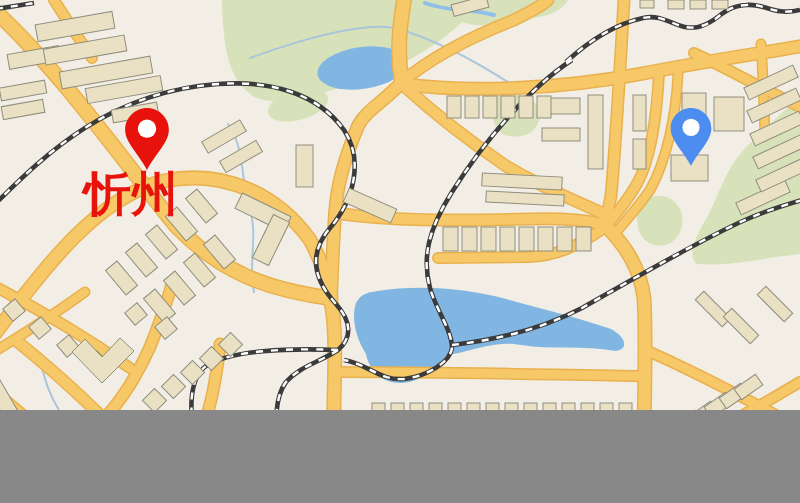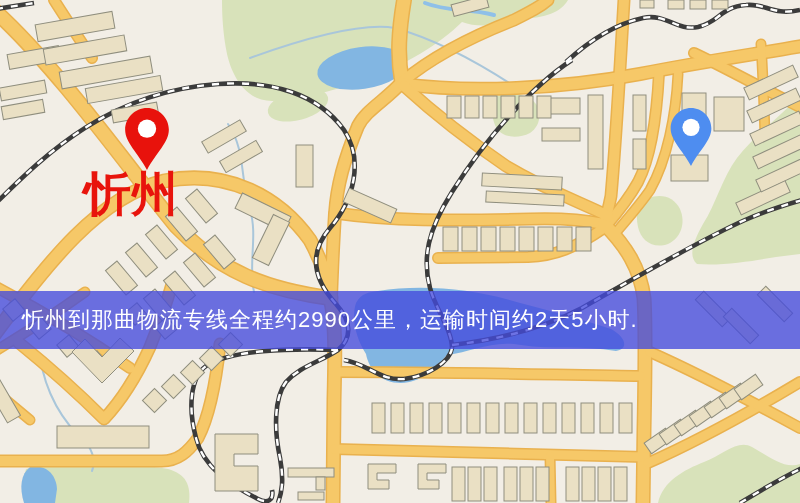--- a/index.html
+++ b/index.html
@@ -1,18 +1,18 @@
 <!DOCTYPE html>
 <html style="--background: #f2eee6; --road: #f6c868; --road-casing: #e9b14e; --building: #eae0c4; --building-outline: #8f8e7e; --park: #d8e2ba; --water: #82b6e2; --railway: #3b3b3b; --banner-bg: rgba(68,74,220,0.78); --banner-fg: #ffffff; --origin-label: #e8140c; --dest-label: #1d18d6;"><head>
 <meta charset="utf-8">
 <title>map</title>
 <style>
   html,body{margin:0;padding:0;background:#888;}
   .stage{
-    position:relative;width:800px;height:503px;overflow:hidden;
+    position:relative;width:800px;height:410px;overflow:hidden;
     background:var(--background,#f2eee6);
     font-family:"Liberation Sans", sans-serif;
   }
   #map{position:absolute;left:0;top:0;filter:blur(.6px);}
   .park{fill:var(--park,#d8e2ba);}
   .water{fill:var(--water,#82b6e2);}
   .riv{fill:none;stroke-linecap:round;}
   .rc{fill:none;stroke:var(--road-casing,#e9b14e);stroke-linecap:round;stroke-linejoin:round;}
   .rf{fill:none;stroke:var(--road,#f6c868);stroke-linecap:round;stroke-linejoin:round;}
   .rb{fill:none;stroke:var(--railway,#3b3b3b);stroke-width:4.6;}
@@ -261,16 +261,13 @@
   </div>
   <div class="city-label origin-label">忻州</div>
 
   <div class="pin" style="left:669px;top:107px;width:44px;height:60px;">
     <svg viewBox="0 0 40 56">
       <path d="M20,1 C9.5,1 1,9.5 1,20 C1,31 12,40 20,55 C28,40 39,31 39,20 C39,9.5 30.5,1 20,1 Z" fill="#4e8df0"></path>
       <circle cx="20" cy="19" r="8" fill="#ffffff"></circle>
     </svg>
   </div>
 
-  <div class="banner">
-    <span>忻州到那曲物流专线全程约2990公里，运输时间约2天5小时.</span>
-  </div>
 </div>
 
 </body></html>

